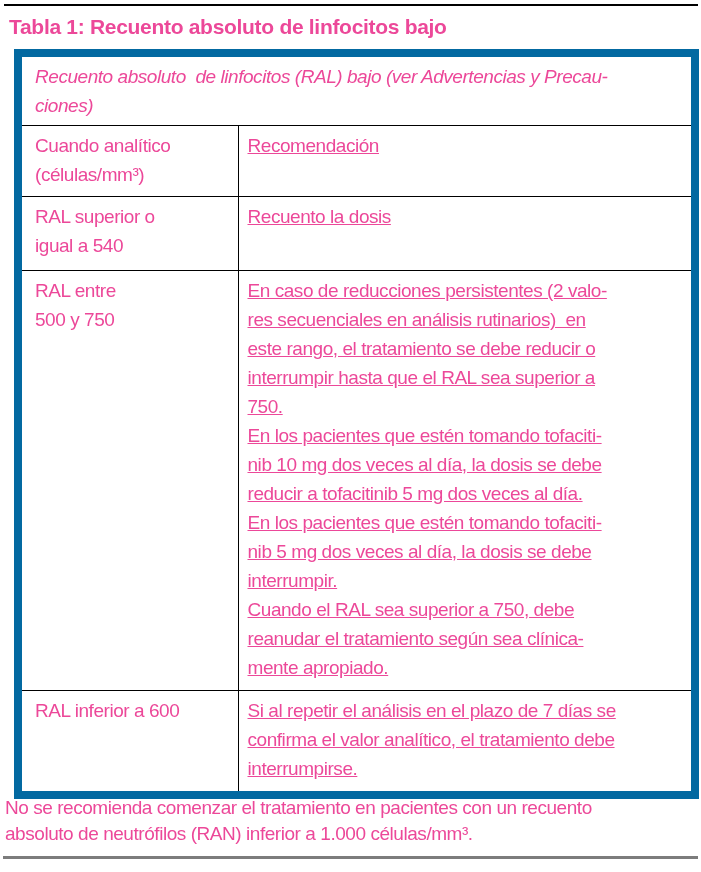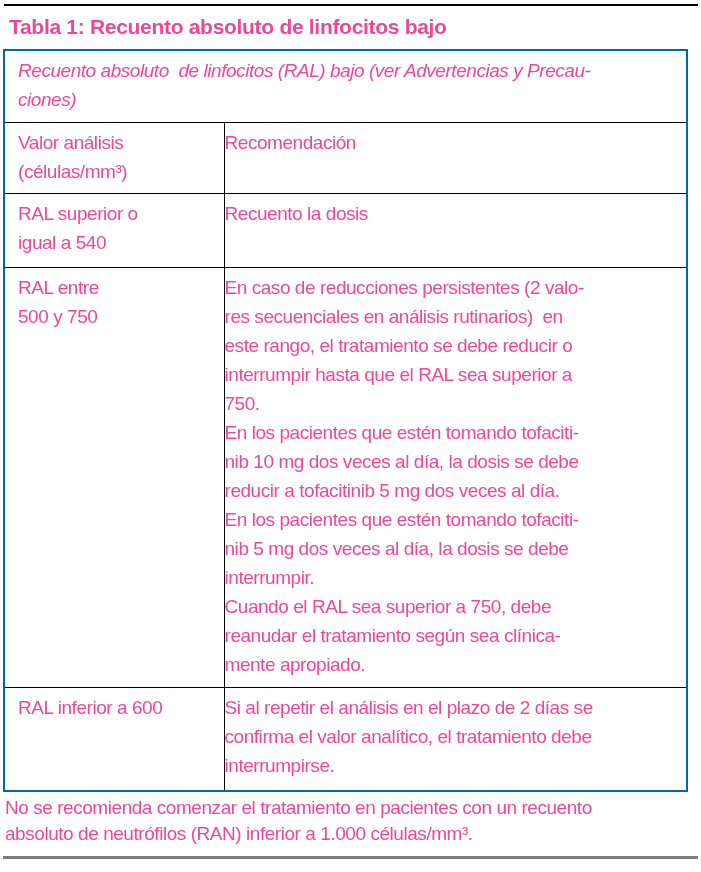--- a/index.html
+++ b/index.html
@@ -22,37 +22,37 @@
     position: absolute;
     left: 9px; top: 15px;
     margin: 0;
     font-size: 21px;
     font-weight: 700;
     letter-spacing: -0.3px;
     white-space: nowrap;
   }
   table.tbl {
     position: absolute;
-    left: 3px; top: 49px;
+    left: 14px; top: 49px;
     width: 685px;
     border-collapse: collapse;
     table-layout: fixed;
-    border: 2px solid #0369a1;
+    border: 8px solid #0369a1;
   }
   table.tbl td {
     border: 1.5px solid #000000;
     vertical-align: top;
     font-size: 19px;
     line-height: 29px;
     letter-spacing: -0.45px;
     white-space: pre-wrap;
     padding: 5px 8px 5px 13px;
     overflow: hidden;
   }
-  table.tbl td + td { padding-left: 0; }
+  table.tbl td + td { padding-left: 9px; text-decoration: underline; }
   col.c1 { width: 220px; }
   .caption-cell { font-style: italic; }
   tr.r-caption { height: 72px; }
   tr.r-head    { height: 71px; }
   tr.r1        { height: 74px; }
   tr.r2        { height: 420px; }
   tr.r3        { height: 104px; }
   .footnote {
     position: absolute;
     left: 5px; top: 795px;
@@ -83,21 +83,21 @@
     <colgroup>
       <col class="c1">
       <col class="c2">
     </colgroup>
     <tbody>
       <tr class="r-caption">
         <td colspan="2" class="caption-cell">Recuento absoluto  de linfocitos (RAL) bajo (ver Advertencias y Precau-
 ciones)</td>
       </tr>
       <tr class="r-head">
-        <td>Valor análisis
+        <td>Cuando analítico
 (células/mm³)</td>
         <td>Recomendación</td>
       </tr>
       <tr class="r1">
         <td>RAL superior o
 igual a 540</td>
         <td>Recuento la dosis</td>
       </tr>
       <tr class="r2">
         <td>RAL entre
@@ -112,21 +112,21 @@
 reducir a tofacitinib 5 mg dos veces al día.
 En los pacientes que estén tomando tofaciti-
 nib 5 mg dos veces al día, la dosis se debe
 interrumpir.
 Cuando el RAL sea superior a 750, debe
 reanudar el tratamiento según sea clínica-
 mente apropiado.</td>
       </tr>
       <tr class="r3">
         <td>RAL inferior a 600</td>
-        <td>Si al repetir el análisis en el plazo de 2 días se
+        <td>Si al repetir el análisis en el plazo de 7 días se
 confirma el valor analítico, el tratamiento debe
 interrumpirse.</td>
       </tr>
     </tbody>
   </table>
 
   <p class="footnote">No se recomienda comenzar el tratamiento en pacientes con un recuento
 absoluto de neutrófilos (RAN) inferior a 1.000 células/mm³.</p>
 
   <div class="bottom-rule"></div>

